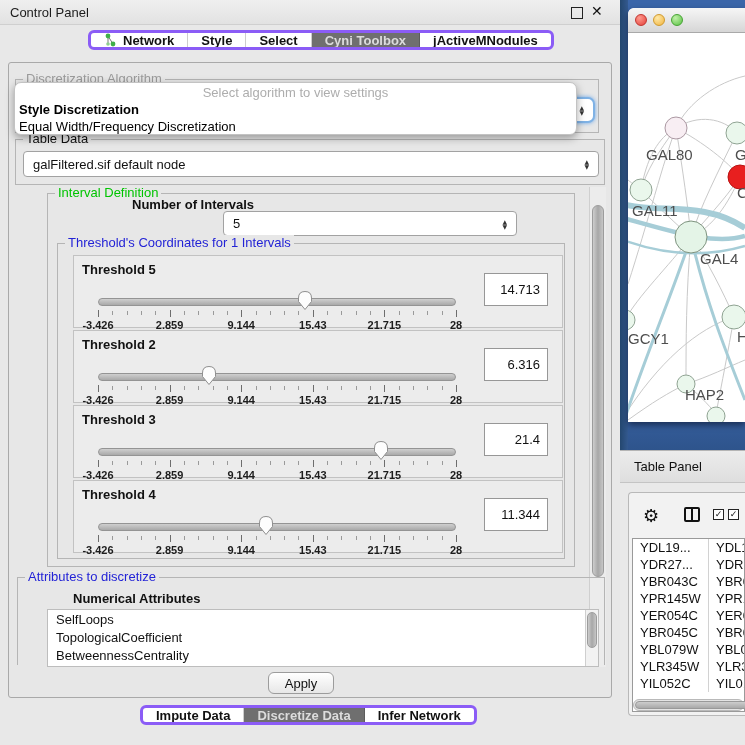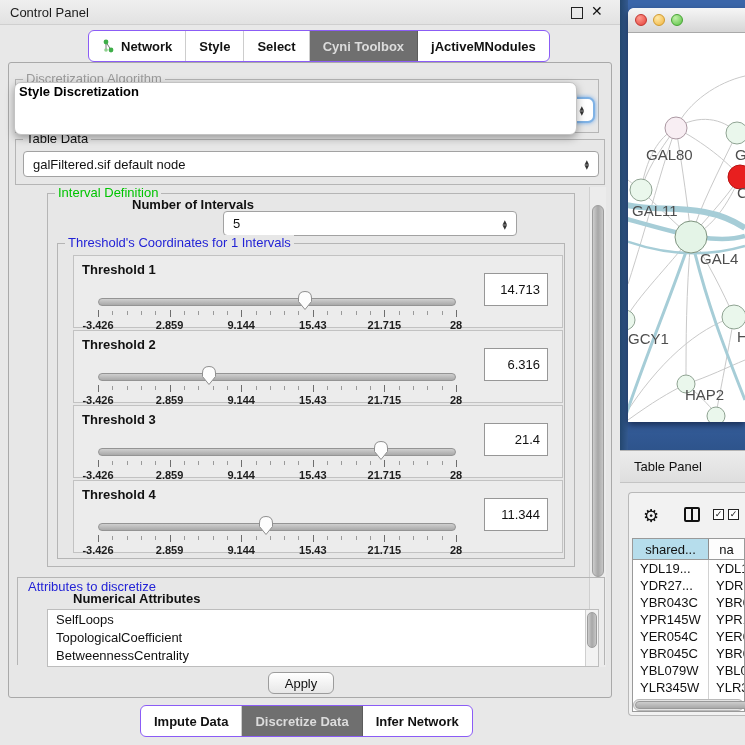--- a/index.html
+++ b/index.html
@@ -7,22 +7,22 @@
     font-family:"Liberation Sans",sans-serif;overflow:hidden;color:#111;}
   .abs{position:absolute;}
 
   
   .titlebar{left:0;top:0;width:620px;height:24px;background:linear-gradient(#efefef,#e2e2e2);
     border-bottom:1px solid #cfcfcf;display:flex;align-items:center;font-size:13px;}
   .titlebar .t{margin-left:10px;color:#1c1c1c;}
   .win-float{left:571px;top:7px;width:10px;height:10px;border:1.5px solid #222;background:transparent;}
   .win-close{left:591px;top:3px;font-size:14px;font-weight:bold;color:#111;font-family:"DejaVu Sans",sans-serif;}
 
-  .seg-tabs{display:flex;background:#fff;border:1px solid #8b5cf6;border-radius:6px;overflow:hidden;
-    font-size:13px;font-weight:bold;height:32px;box-sizing:border-box;}
+  .seg-tabs{display:flex;background:#fff;border:3px solid #8b5cf6;border-radius:6px;overflow:hidden;
+    font-size:13px;font-weight:bold;height:20px;box-sizing:border-box;}
   .seg{display:flex;align-items:center;gap:6px;padding:0 13px;border-right:1px solid #cdcdcd;white-space:nowrap;}
   .seg:last-child{border-right:none;}
   .seg.active{background:#6f6f6f;color:#dcdcdc;border-right-color:#5c5c5c;}
 
   
   .outer-panel{left:8px;top:62px;width:604px;height:636px;background:#e7e7e7;
     border:1px solid #a9a9a9;border-radius:3px;box-sizing:border-box;}
   .group{position:absolute;border:1px solid #b5b5b5;box-sizing:border-box;}
   .group-label{position:absolute;font-size:13px;background:#e7e7e7;padding:0 3px;white-space:nowrap;}
   .g-green{color:#00c400;}
@@ -170,21 +170,21 @@
       <span class="spin">
           <span>▲</span>
           <span>▼</span>
         </span>
     </div>
 
     <div class="group" style="left:48px;top:180px;width:508px;height:316px;"></div>
     <div class="group-label g-blue" style="left:56px;top:172px;">Threshold's Coordinates for 1 Intervals</div>
 
     <div class="thr" style="top:192px;">
-      <div class="thr-label">Threshold 1</div>
+      <div class="thr-label">Threshold 5</div>
       <div class="thr-slider">
         <div class="track"></div>
         <div class="thumb" style="left: 57.7197%;">
           <svg width="16" height="21" viewBox="0 0 16 21">
               <path d="M1.5,8 Q1.5,1.5 8,1.5 Q14.5,1.5 14.5,8 L14.5,11.5 L8,19.5 L1.5,11.5 Z" fill="#fdfdfd" stroke="#8f8f8f"></path>
             </svg>
         </div>
         <div class="ticks">
             <div class="tick major" style="left: 0%;"></div>
             <div class="tick minor" style="left: 4%;"></div>
@@ -370,36 +370,38 @@
           </div>
       </div>
       <div class="thr-value">11.344</div>
     </div>
 
     <div class="vscroll" style="left:580px;top:124px;width:17px;height:480px;">
       <div class="vthumb" style="left:2px;top:18px;width:12px;height:372px;"></div>
     </div>
 
     <div class="group" style="left:8px;top:514px;width:588px;height:88px;border-bottom:none;"></div>
-    <div class="group-label g-blue" style="left:16px;top:506px;margin-top:10px;">Attributes to discretize</div>
+    <div class="group-label g-blue" style="left:16px;top:506px;">Attributes to discretize</div>
     <div class="abs" style="left:16px;top:528px;font-size:13px;font-weight:bold;padding-left:48px;">Numerical Attributes</div>
     <div class="list" style="left:38px;top:546px;width:552px;height:58px;">
       <div class="li">SelfLoops</div>
       <div class="li">TopologicalCoefficient</div>
       <div class="li">BetweennessCentrality</div>
     </div>
     <div class="vscroll" style="left:576px;top:547px;width:13px;height:56px;background:#f2f2f2;">
       <div class="vthumb" style="left:1px;top:2px;width:10px;height:36px;"></div>
     </div>
 
     <div class="btn" style="left:259px;top:609px;width:66px;height:22px;">Apply</div>
   </div>
 
   <div class="abs popup">
+    <div class="ph">Select algorithm to view settings</div>
     <div class="opt sel">Style Discretization</div>
+    <div class="opt">Equal Width/Frequency Discretization</div>
   </div>
 
   <div class="abs seg-tabs" style="left:140px;top:705px;">
     <div class="seg">
         <span>Impute Data</span>
       </div>
     <div class="seg active">
         <span>Discretize Data</span>
       </div>
     <div class="seg">
@@ -485,24 +487,20 @@
       </span>
   </div>
   <div class="abs icon-btn" style="left:713px;top:509px;">
     <span class="cb">✓</span>
   </div>
   <div class="abs icon-btn" style="left:728px;top:509px;">
     <span class="cb">✓</span>
   </div>
 
   <div class="abs dtable">
-    <div class="drow dhead">
-      <div class="dcell c0">shared...</div>
-      <div class="dcell c1">na</div>
-    </div>
     <div class="drow">
         <div class="dcell c0">YDL19...</div>
         <div class="dcell c1">YDL1...</div>
       </div>
     <div class="drow">
         <div class="dcell c0">YDR27...</div>
         <div class="dcell c1">YDR2...</div>
       </div>
     <div class="drow">
         <div class="dcell c0">YBR043C</div>

